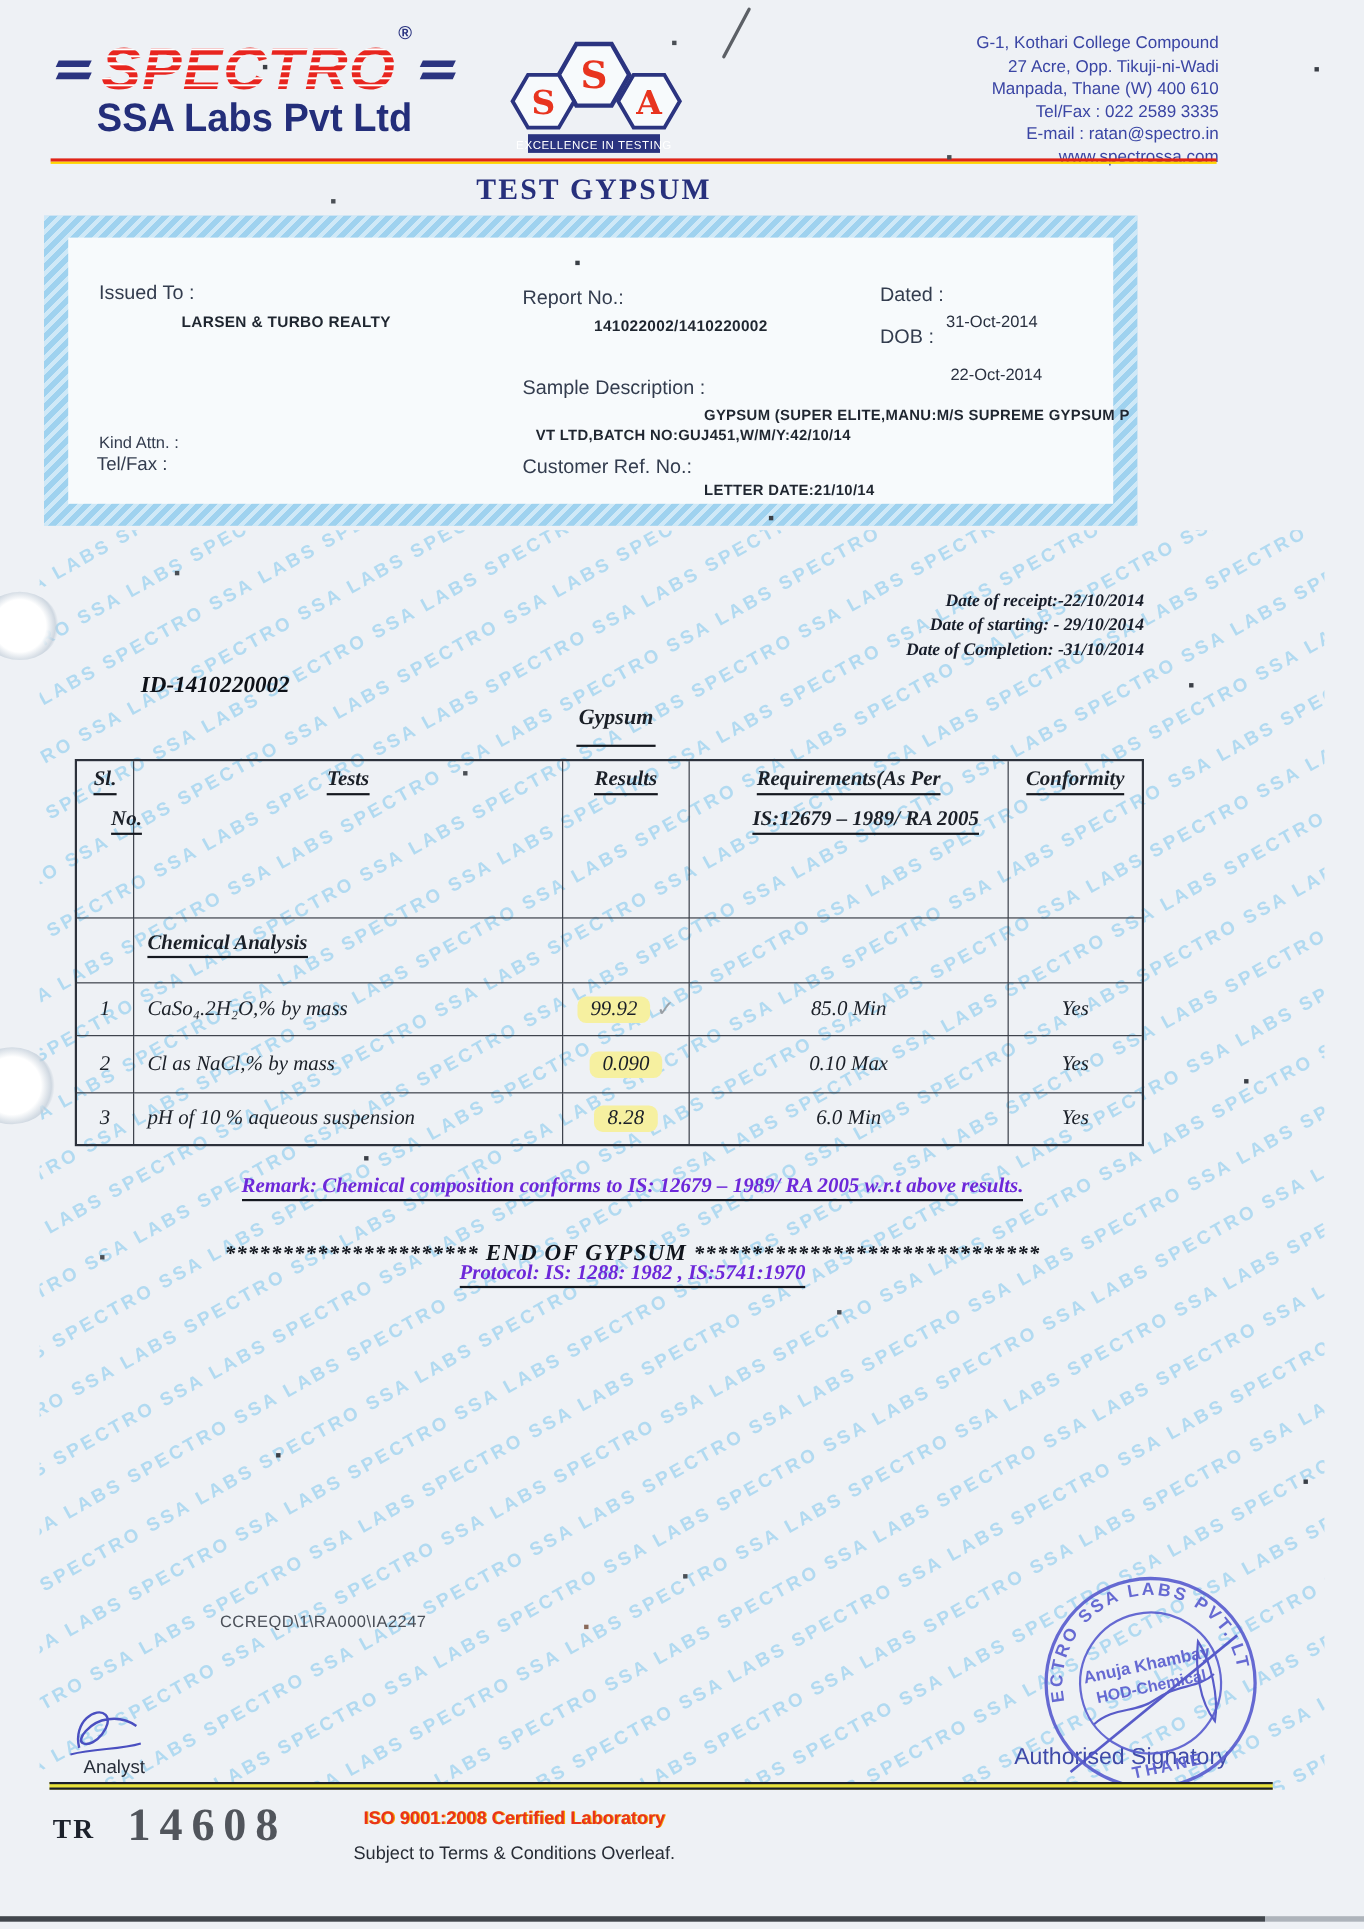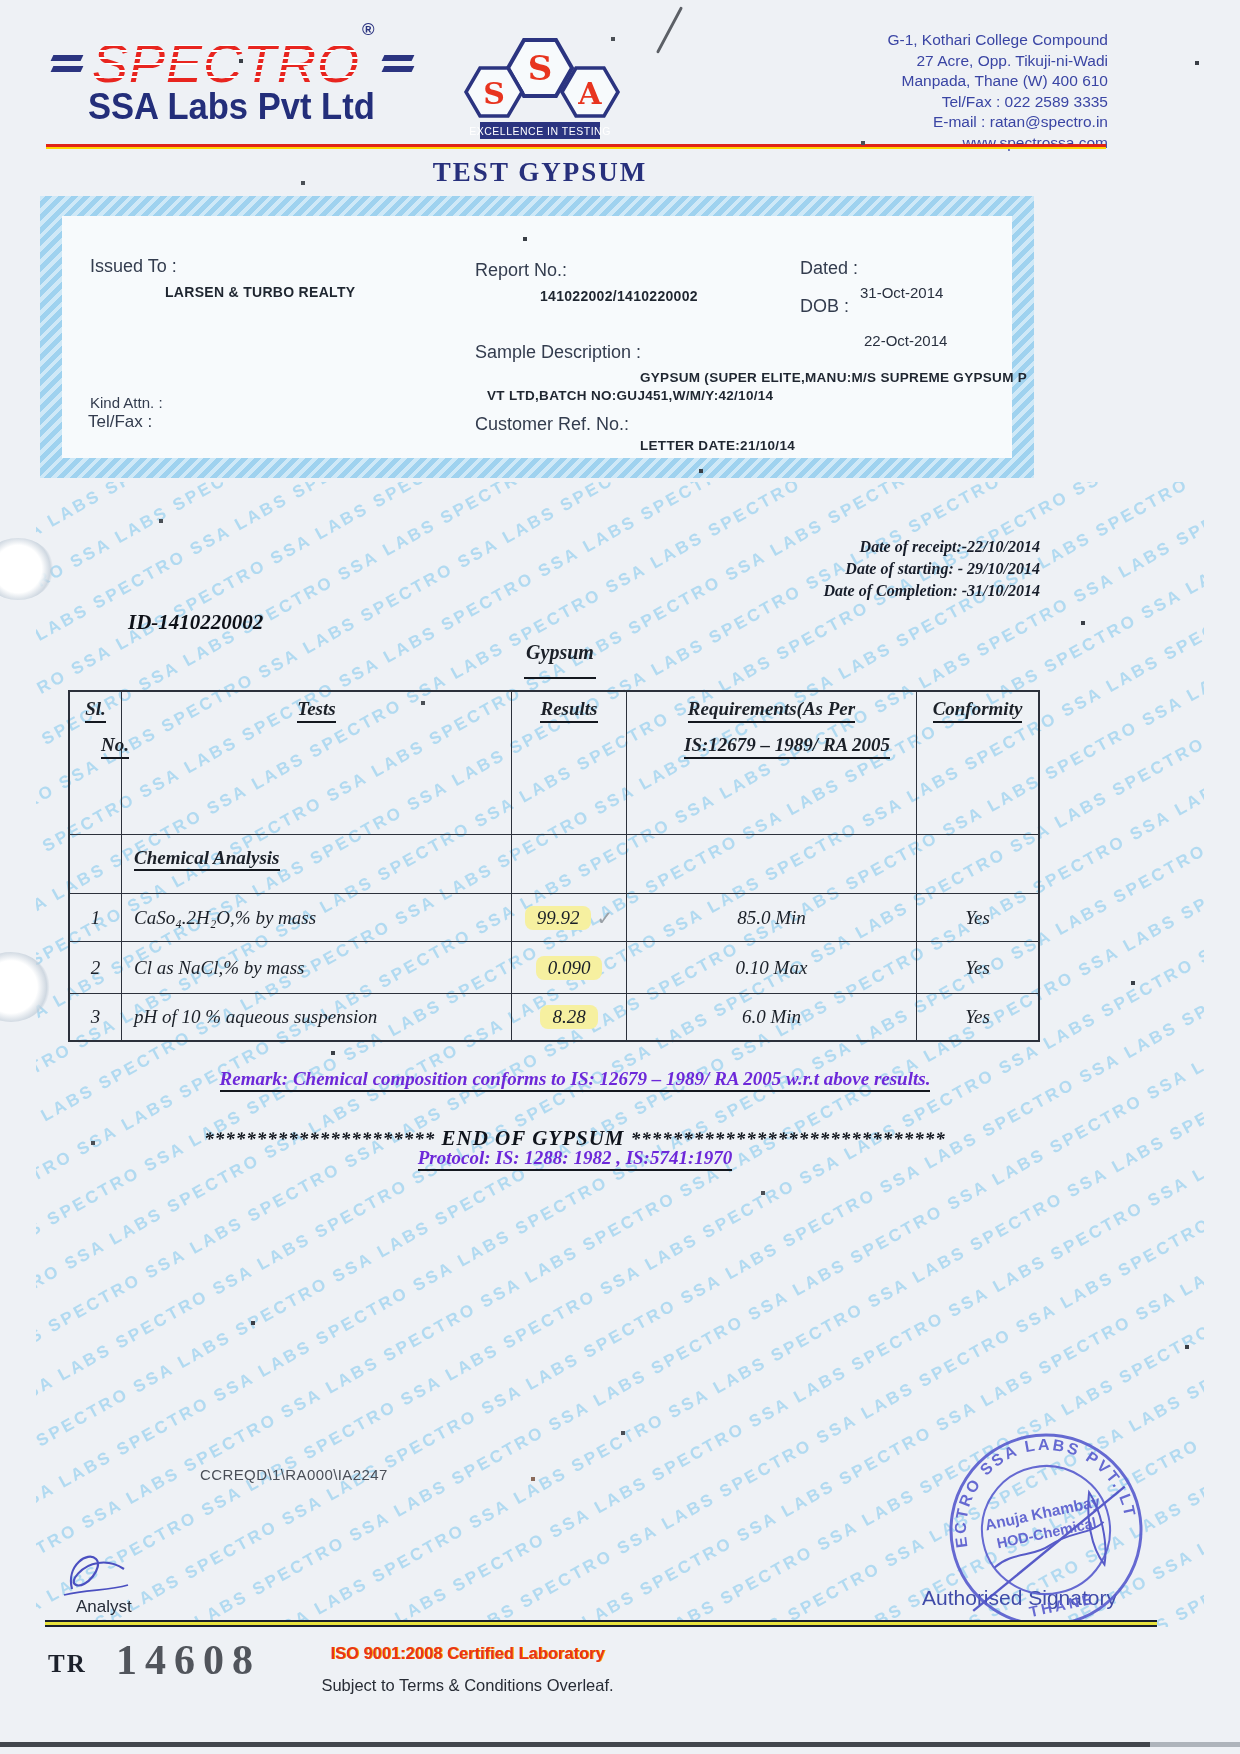--- a/index.html
+++ b/index.html
@@ -18,21 +18,21 @@
     font-family:"Liberation Sans", sans-serif; font-weight:bold;
     font-size:17px; letter-spacing:3px; line-height:47px;
     color:rgba(128,199,236,0.55); word-break:break-word;
   }
 
   
   .brand { left:52px; top:36px; z-index:2; }
   .brand-row { display:flex; align-items:center; gap:10px; }
   .dash-group .dash { width:30px; height:6px; background:#2b3480; margin:5px 0; transform:skewX(-25deg); }
   .brand-name {
-    font-family:"Liberation Sans", sans-serif; font-style:italic; font-weight:normal;
+    font-family:"Liberation Sans", sans-serif; font-style:italic; font-weight:bold;
     font-size:54px; letter-spacing:1px; line-height:1;
     background:repeating-linear-gradient(to bottom, #e8251f 0 4.5px, #ffffff 4.5px 6.5px);
     -webkit-background-clip:text; background-clip:text; color:transparent;
   }
   .brand-reg { font-family:"Liberation Sans",sans-serif; color:#2b3480; font-size:17px; font-weight:bold; vertical-align:top; position:relative; top:-16px; left:2px; }
   .brand-sub { font-family:"Liberation Sans", sans-serif; font-weight:bold; font-size:36px; color:#232e7a; letter-spacing:0; margin:-4px 0 0 36px; transform:scaleX(.96); transform-origin:left; }
   .address { right:132px; top:30px; text-align:right; font-family:"Liberation Sans",sans-serif; font-size:15.5px; line-height:1.33; color:#3a45a4; z-index:2; }
   .pen-stroke { left:668px; top:4px; width:3px; height:52px; background:#5c6066; transform:rotate(28deg); border-radius:2px; }
   .header-rule { left:46px; top:144px; width:1060px; height:0; border-top:3px solid #e02418; border-bottom:2px solid #ffd400; z-index:2; }
   .report-title { left:0; top:157px; width:1080px; text-align:center; font-size:27px; font-weight:bold; color:#27307c; letter-spacing:2px; z-index:2; }

